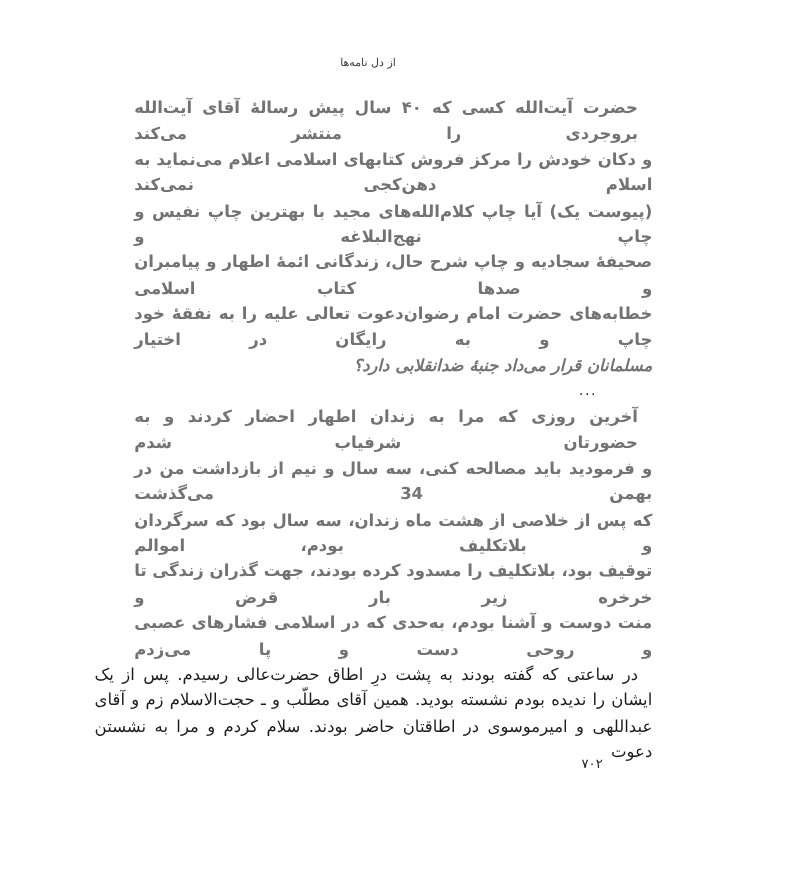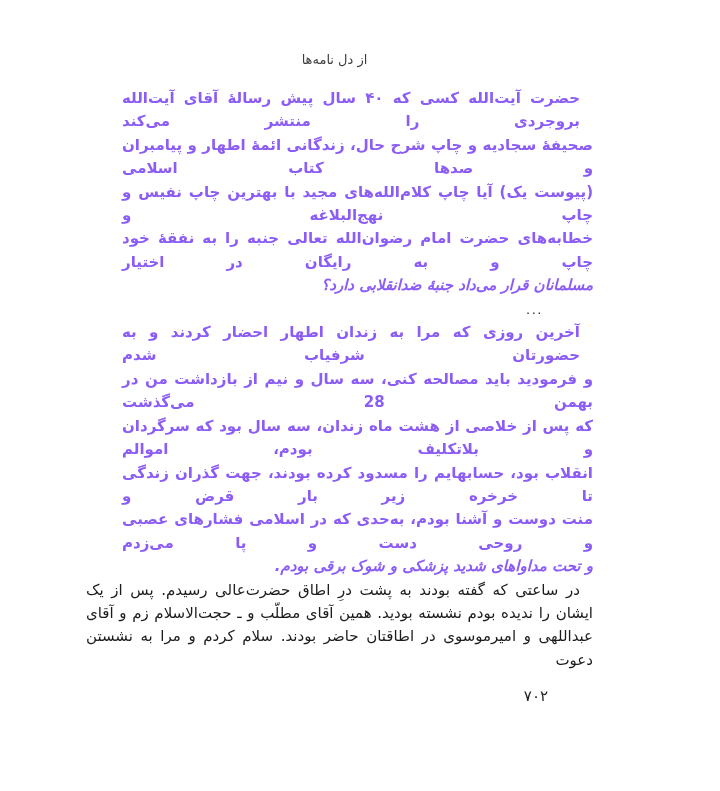--- a/index.html
+++ b/index.html
@@ -15,36 +15,36 @@
     background: #ffffff;
     overflow: hidden;
   }
   .running-header {
     position: absolute;
     top: 52px;
     left: 0;
     width: 669px;
     text-align: center;
     direction: rtl;
-    font-size: 13px;
+    font-size: 10px;
     color: #3d3d3d;
     letter-spacing: 0.5px;
   }
   .body-text {
     position: absolute;
     top: 87px;
     right: 127px;
     width: 507px;
     direction: rtl;
     color: #1c1c1c;
     font-size: 15px;
     line-height: 23.4px;
   }
   .para { margin: 0; }
-  .para.bold { font-weight: bold; color: #8b5cf6; margin-left: 36px; }
+  .para.bold { font-weight: bold; color: #737373; margin-left: 36px; }
   .line {
     text-align: justify;
     text-align-last: justify;
     min-height: 23.4px;
   }
   .line.first { padding-right: 13px; }
   .line.para-end { text-align-last: right; font-style: italic; }
   .separator-line {
     text-align: right;
     text-align-last: right;
@@ -52,48 +52,48 @@
     font-size: 13px;
     letter-spacing: 1.5px;
     color: #2e2e2e;
     min-height: 23.4px;
   }
   .page-number {
     position: absolute;
     top: 687px;
     right: 172px;
     direction: rtl;
-    font-size: 15px;
+    font-size: 12px;
     color: #222222;
     letter-spacing: 2px;
   }
 </style>
 </head>
 <body>
 
 <div class="page">
   <div class="running-header">از دل نامه‌ها</div>
 
   <div class="body-text">
 
   <div class="para bold">
         <div class="line first">حضرت آیت‌الله کسی که ۴۰ سال پیش رسالهٔ آقای آیت‌الله بروجردی را منتشر می‌کند</div>
+        <div class="line">و دکان خودش را مرکز فروش کتابهای اسلامی اعلام می‌نماید به اسلام دهن‌کجی نمی‌کند</div>
+        <div class="line">(پیوست یک) آیا چاپ کلام‌الله‌های مجید با بهترین چاپ نفیس و چاپ نهج‌البلاغه و</div>
         <div class="line">صحیفهٔ سجادیه و چاپ شرح حال، زندگانی ائمهٔ اطهار و پیامبران و صدها کتاب اسلامی</div>
-        <div class="line">(پیوست یک) آیا چاپ کلام‌الله‌های مجید با بهترین چاپ نفیس و چاپ نهج‌البلاغه و</div>
-        <div class="line">خطابه‌های حضرت امام رضوان‌الله تعالی جنبه را به نفقهٔ خود چاپ و به رایگان در اختیار</div>
+        <div class="line">خطابه‌های حضرت امام رضوان‌دعوت تعالی علیه را به نفقهٔ خود چاپ و به رایگان در اختیار</div>
         <div class="line para-end">مسلمانان قرار می‌داد جنبهٔ ضدانقلابی دارد؟</div>
       </div>
       <div class="line separator-line">...</div>
       <div class="para bold">
         <div class="line first">آخرین روزی که مرا به زندان اطهار احضار کردند و به حضورتان شرفیاب شدم</div>
-        <div class="line">و فرمودید باید مصالحه کنی، سه سال و نیم از بازداشت من در بهمن 28 می‌گذشت</div>
+        <div class="line">و فرمودید باید مصالحه کنی، سه سال و نیم از بازداشت من در بهمن 34 می‌گذشت</div>
         <div class="line">که پس از خلاصی از هشت ماه زندان، سه سال بود که سرگردان و بلاتکلیف بودم، اموالم</div>
-        <div class="line">انقلاب بود، حسابهایم را مسدود کرده بودند، جهت گذران زندگی تا خرخره زیر بار قرض و</div>
+        <div class="line">توقیف بود، بلاتکلیف را مسدود کرده بودند، جهت گذران زندگی تا خرخره زیر بار قرض و</div>
         <div class="line">منت دوست و آشنا بودم، به‌حدی که در اسلامی فشارهای عصبی و روحی دست و پا می‌زدم</div>
-        <div class="line para-end">و تحت مداواهای شدید پزشکی و شوک برقی بودم.</div>
       </div>
       <div class="para">
         <div class="line first">در ساعتی که گفته بودند به پشت درِ اطاق حضرت‌عالی رسیدم. پس از یک</div>
         <div class="line">ایشان را ندیده بودم نشسته بودید. همین آقای مطلّب و ـ حجت‌الاسلام زم و آقای</div>
         <div class="line">عبداللهی و امیرموسوی در اطاقتان حاضر بودند. سلام کردم و مرا به نشستن دعوت</div>
       </div>
     </div>
 
   <div class="page-number">۷۰۲</div>
 </div>

